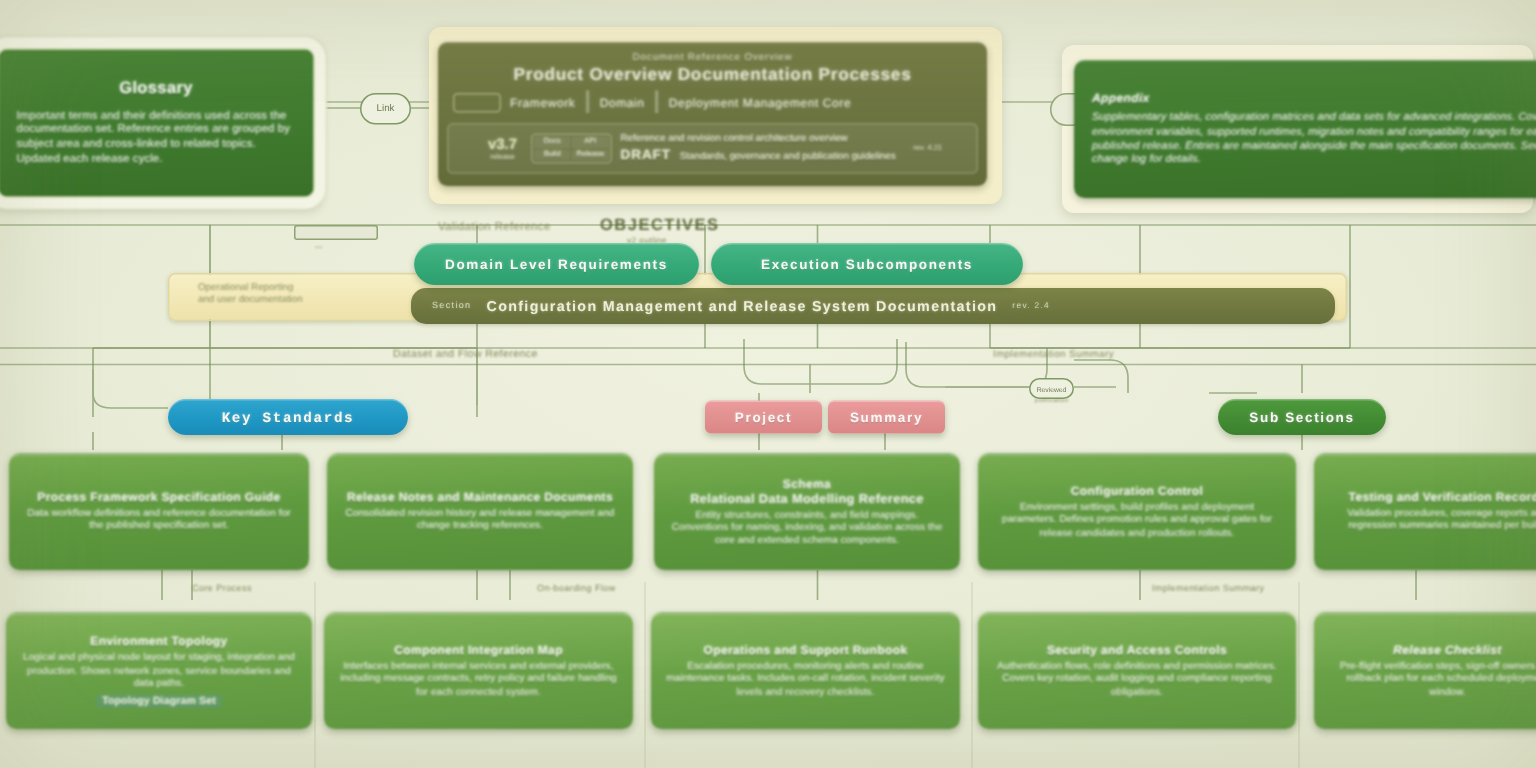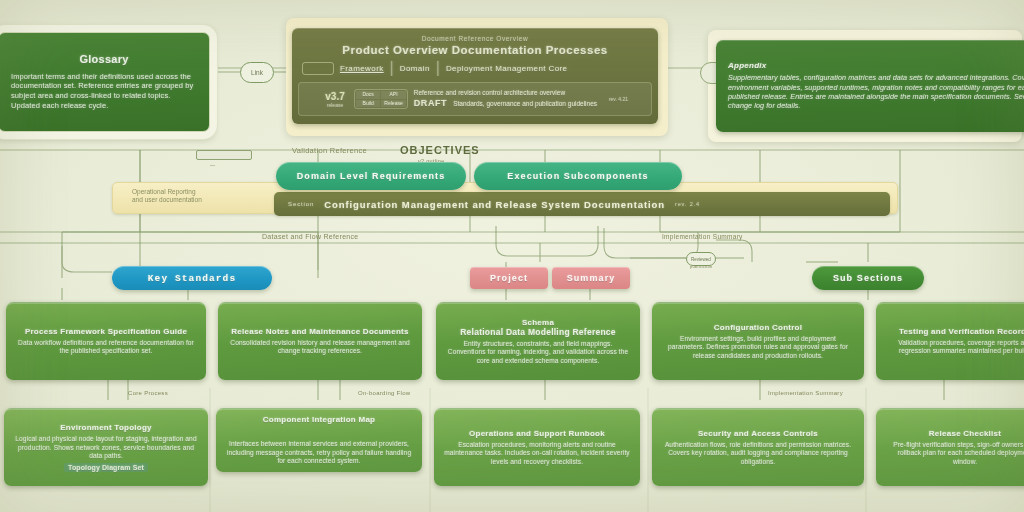--- a/index.html
+++ b/index.html
@@ -257,21 +257,21 @@
     <div class="bdy" style="font-size:7.5px; text-align:left;">Important terms and their definitions used across the documentation set. Reference entries are grouped by subject area and cross-linked to related topics. Updated each release cycle.</div>
   </div>
 
   <div class="wire-badge" style="left:240px; top:62px; width:34px; height:21px; font-size:6.5px;">Link</div>
 
   <div class="node card-olive" style="left:292px; top:28px; width:366px; height:96px; padding:0; align-items:stretch; border-radius:6px;">
     <div style="font-size:6.5px; letter-spacing:.6px; opacity:.78; text-align:center; padding-top:4px;">Document Reference Overview</div>
     <div style="font-size:11.5px; font-weight:bold; letter-spacing:.5px; text-align:center; padding:2px 8px 0;">Product Overview Documentation Processes</div>
     <div style="display:flex; align-items:center; gap:6px; padding:3px 10px 0;">
       <span style="display:inline-block; width:32px; height:13px; border:1px solid rgba(235,240,200,.45); border-radius:3px;"></span>
-      <span style="font-size:8px; letter-spacing:.4px;text-decoration:underline;">Framework</span>
+      <span style="font-size:8px; letter-spacing:.4px;">Framework</span>
       <span style="opacity:.5;">|</span>
       <span style="font-size:8px; letter-spacing:.4px;">Domain</span>
       <span style="opacity:.5;">|</span>
       <span style="font-size:8px; letter-spacing:.4px;">Deployment Management Core</span>
     </div>
 
     <div style="margin:5px 6px 5px; background:rgba(255,255,255,.07); border:1px solid rgba(235,240,200,.22);
                 border-radius:4px; height:34px; display:flex; align-items:center; gap:6px; padding:0 23px;">
       <div style="text-align:center; min-width:26px;">
         <div style="font-size:10px; font-weight:bold; color:#dbe2ae;">v3.7</div>
@@ -310,21 +310,21 @@
               border-color:#8ea371; background:#e6e9d5;"></div>
   <div class="anno" style="left:210px; top:162px; font-size:5px;">—</div>
 
   <div class="band band-cream" style="left:112px; top:182px; width:786px; height:32px;"></div>
 
   <div class="band-label" style="left:132px; top:188px; font-size:6.5px;">
     <div>Operational Reporting</div>
     <div>and user documentation</div>
   </div>
 
-  <div class="band band-olive" style="left:274px; top:192px; width:616px; height:24px; font-size:9.5px;">
+  <div class="band band-olive" style="left:274px; top:192px; width:616px; height:24px; font-size:9.5px;border-radius:10px;">
     <span style="font-size:6px; opacity:.8; margin-right:10px; font-weight:normal;">Section</span>
     <span>Configuration Management and Release System Documentation</span>
     <span style="font-size:5.5px; opacity:.75; margin-left:10px; font-weight:normal;">rev. 2.4</span>
   </div>
 
   <div class="pill pill-teal" style="left:276px; top:162px; width:190px; height:28px; font-size:9px;">Domain Level Requirements</div>
   <div class="pill pill-teal" style="left:474px; top:162px; width:208px; height:28px; font-size:9px;">Execution Subcomponents</div>
 
   <div class="anno" style="left:262px; top:233px; font-size:7px;">Dataset and Flow Reference</div>
   <div class="anno" style="left:662px; top:233px; font-size:6.5px;">Implementation Summary</div>
@@ -368,34 +368,34 @@
   <div class="anno" style="left:128px; top:390px; font-size:6px;">Core Process</div>
   <div class="anno" style="left:358px; top:390px; font-size:6px;">On-boarding Flow</div>
   <div class="anno" style="left:768px; top:390px; font-size:6px;">Implementation Summary</div>
 
   <div class="node card-mid2" style="left:4px; top:408px; width:204px; height:78px; font-size:7px;">
     <div class="ttl" style="font-size:8px;">Environment Topology</div>
     <div class="bdy" style="font-size:6.6px;">Logical and physical node layout for staging, integration and production. Shows network zones, service boundaries and data paths.</div>
     <div class="bdy" style="font-size:7px; font-weight:bold; margin-top:2px; background:rgba(90,150,190,.28); padding:0 4px; border-radius:2px;">Topology Diagram Set</div>
   </div>
 
-  <div class="node card-mid2" style="left:216px; top:408px; width:206px; height:64px; font-size:7px;justify-content:space-between;">
+  <div class="node card-mid2" style="left:216px; top:408px; width:206px; height:78px; font-size:7px;">
     <div class="ttl" style="font-size:8px;">Component Integration Map</div>
     <div class="bdy" style="font-size:6.6px;">Interfaces between internal services and external providers, including message contracts, retry policy and failure handling for each connected system.</div>
   </div>
 
   <div class="node card-mid2" style="left:434px; top:408px; width:206px; height:78px; font-size:7px;">
     <div class="ttl" style="font-size:8px;">Operations and Support Runbook</div>
     <div class="bdy" style="font-size:6.6px;">Escalation procedures, monitoring alerts and routine maintenance tasks. Includes on-call rotation, incident severity levels and recovery checklists.</div>
   </div>
 
   <div class="node card-mid2" style="left:652px; top:408px; width:212px; height:78px; font-size:7px;">
     <div class="ttl" style="font-size:8px;">Security and Access Controls</div>
     <div class="bdy" style="font-size:6.6px;">Authentication flows, role definitions and permission matrices. Covers key rotation, audit logging and compliance reporting obligations.</div>
   </div>
 
   <div class="node card-mid2" style="left:876px; top:408px; width:178px; height:78px; font-size:7px;">
-    <div class="ttl" style="font-size:8px;">Release Checklist</div>
+    <div class="ttl" style="font-size:8px;font-style:italic;">Release Checklist</div>
     <div class="bdy" style="font-size:6.6px;">Pre-flight verification steps, sign-off owners and rollback plan for each scheduled deployment window.</div>
   </div>
 
   <div class="vignette"></div>
 </div>
 
 </body></html>

